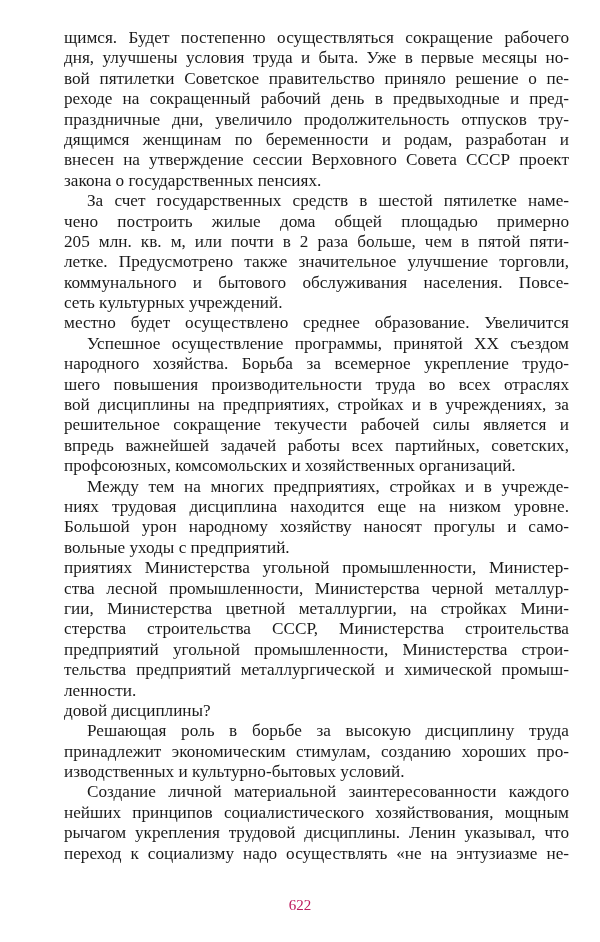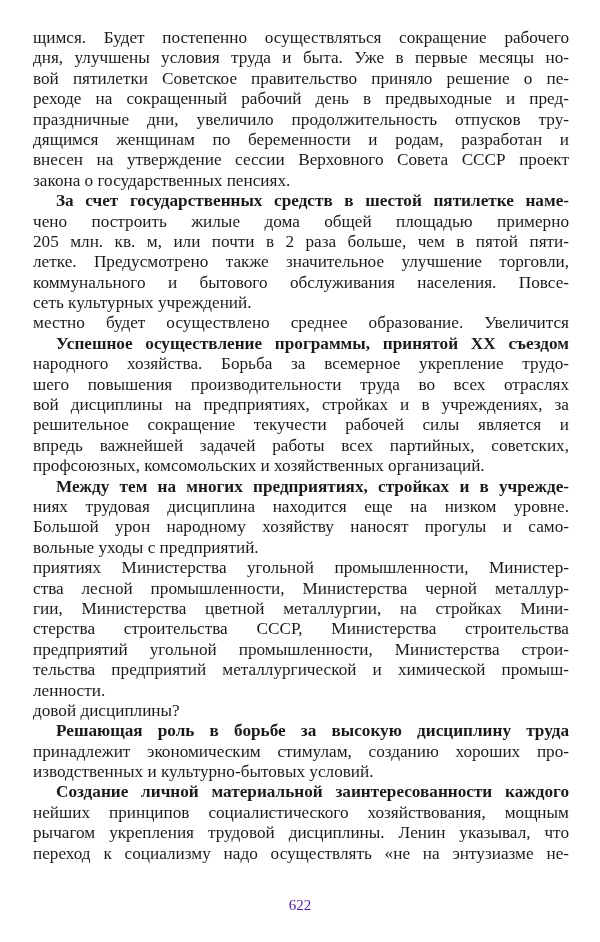--- a/index.html
+++ b/index.html
@@ -7,28 +7,29 @@
   .page {
     position: absolute; left: 33px; top: 28px; width: 536px;
     font-family: "Liberation Serif", "DejaVu Serif", serif;
     font-size: 17.2px; line-height: 20.4px; color: #1a1a1a;
   }
   .para { margin: 0; }
   .line {
     display: block; white-space: nowrap;
     text-align: justify; text-align-last: justify;
     height: 20.4px;
+    margin-left: 31px;
   }
   .line.last { text-align-last: left; }
-  .line.indent { padding-left: 23px; font-weight: bold; }
+  .line.indent { padding-left: 23px; }
   .page-number {
     position: absolute; left: 0; width: 600px; top: 897px;
     text-align: center;
     font-family: "Liberation Serif", "DejaVu Serif", serif;
-    font-size: 15px; color: #4c1d95;
+    font-size: 15px; color: #be185d;
   }
 </style>
 </head>
 <body>
 
 <div class="page">
 
   <div class="para">
     <span class="line">щимся. Будет постепенно осуществляться сокращение рабочего</span>
     <span class="line">дня, улучшены условия труда и быта. Уже в первые месяцы но-</span>

